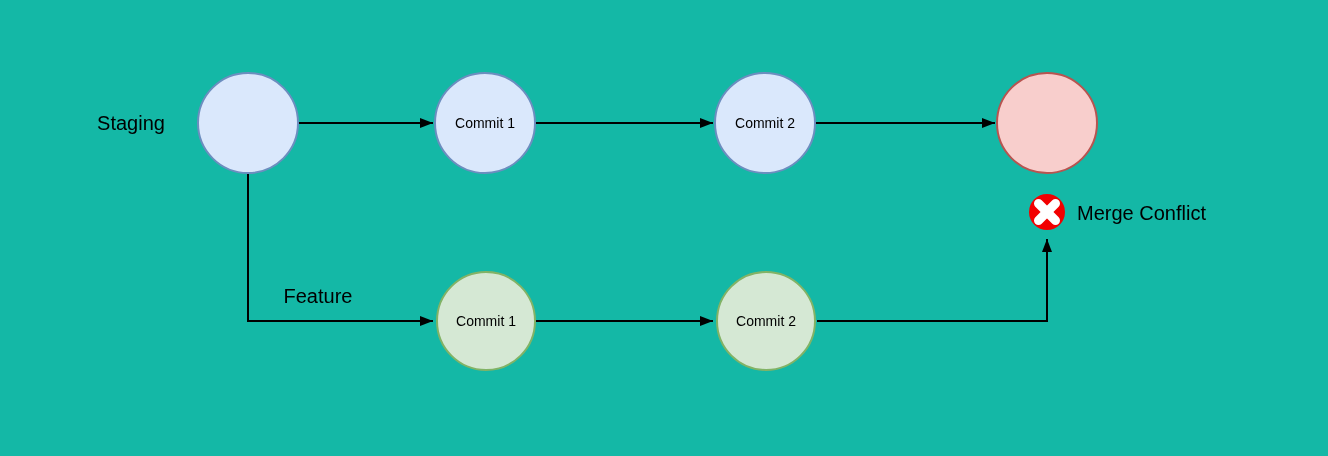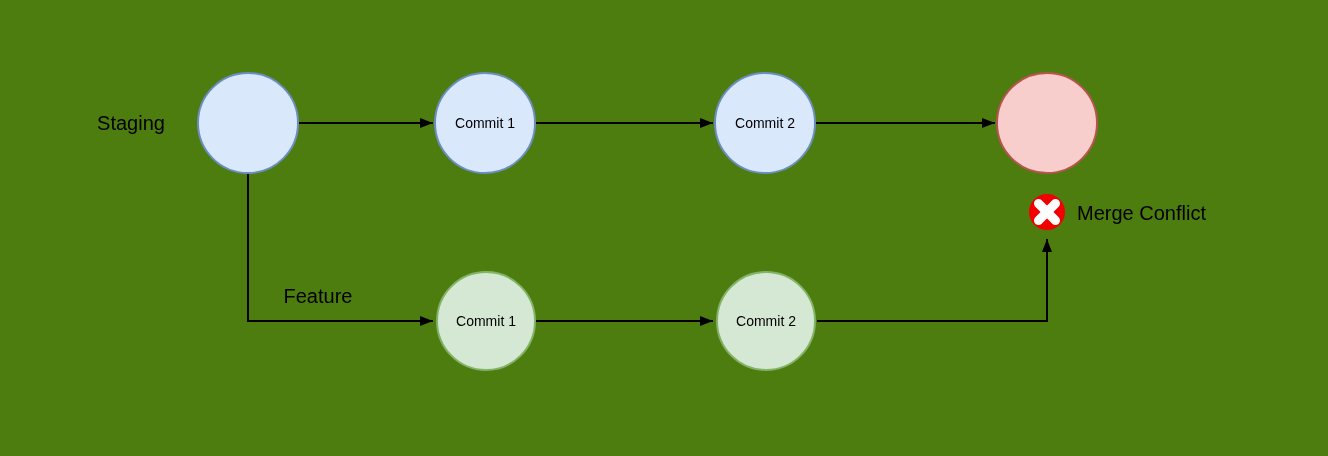--- a/index.html
+++ b/index.html
@@ -5,21 +5,21 @@
 <style>
   html, body {
     margin: 0;
     padding: 0;
     background: #ffffff;
   }
   .canvas {
     position: relative;
     width: 1328px;
     height: 456px;
-    background: #4d7c0f;
+    background: #14b8a6;
     overflow: hidden;
   }
   svg text {
     font-family: "Liberation Sans", sans-serif;
     fill: #000000;
   }
   .branch-label { font-size: 20px; }
   .commit-label { font-size: 14px; }
   .conflict-label { font-size: 20px; }
 </style>

